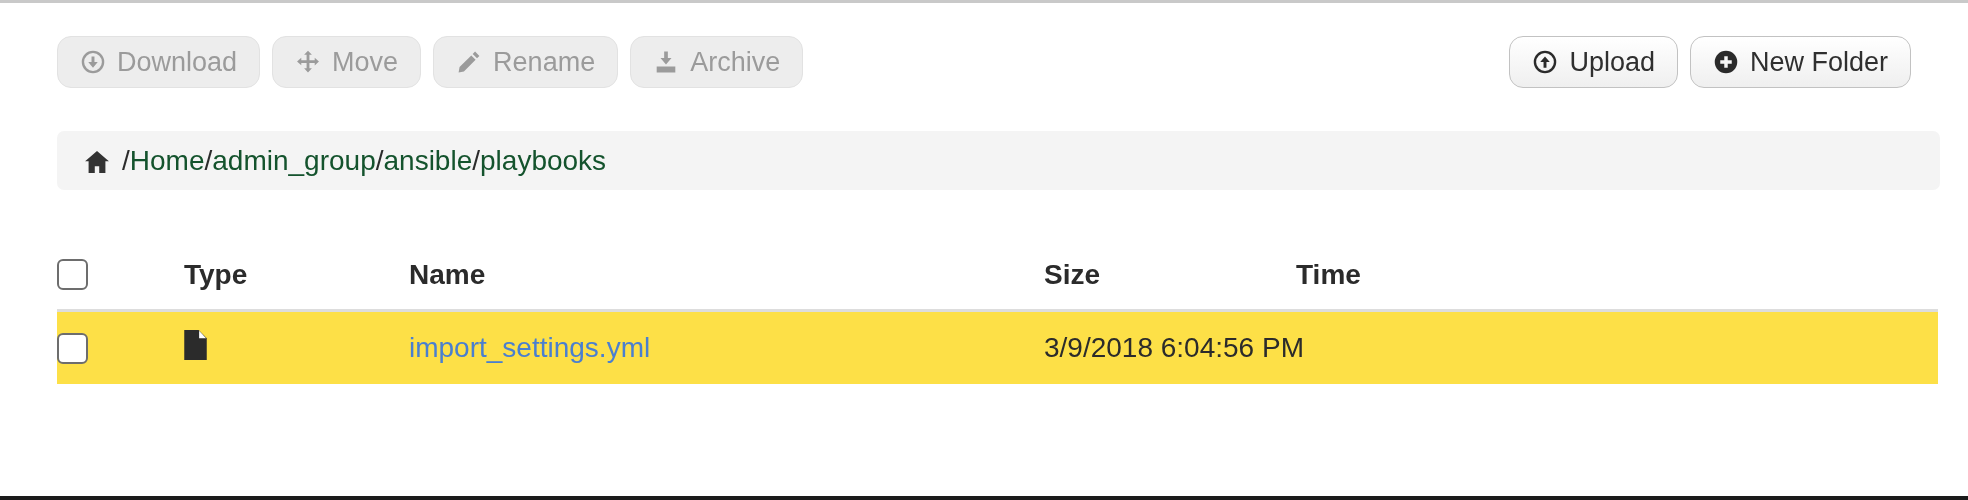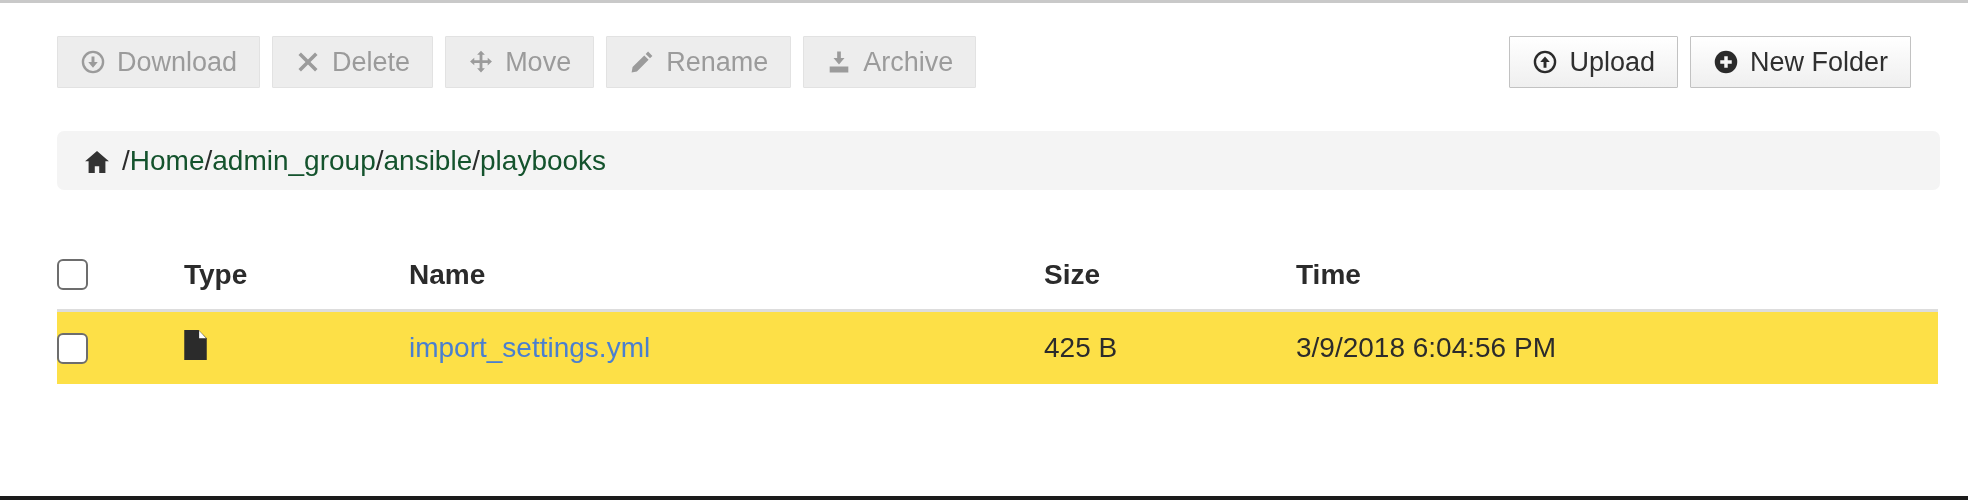--- a/index.html
+++ b/index.html
@@ -48,21 +48,21 @@
     margin-left: auto;
   }
 
   .btn {
     display: inline-flex;
     align-items: center;
     justify-content: center;
     gap: 11px;
     height: 52px;
     padding: 0 22px;
-    border-radius: 1px;
+    border-radius: 14px;
     font-size: 27px;
     line-height: 1;
     white-space: nowrap;
     box-sizing: border-box;
     user-select: none;
   }
 
   
   .btn.muted {
     background: #ededed;
@@ -192,28 +192,20 @@
 
       <div class="btn muted">
         <span class="ico">
           <svg viewBox="0 0 24 24">
               <path d="M12 1.6A10.4 10.4 0 1 0 22.4 12 10.41 10.41 0 0 0 12 1.6zm0 2.2A8.2 8.2 0 1 1 3.8 12 8.2 8.2 0 0 1 12 3.8zm-1.35 3.1v5.1H7.6L12 17.2l4.4-5.2h-3.05V6.9z"></path>
             </svg>
         </span>
         <span>Download</span>
       </div>
 
-      <div class="btn muted">
-        <span class="ico">
-          <svg viewBox="0 0 24 24">
-              <path d="M5.5 3.2L12 9.7l6.5-6.5 2.3 2.3L14.3 12l6.5 6.5-2.3 2.3L12 14.3l-6.5 6.5-2.3-2.3L9.7 12 3.2 5.5z"></path>
-            </svg>
-        </span>
-        <span>Delete</span>
-      </div>
 
       <div class="btn muted">
         <span class="ico">
           <svg viewBox="0 0 24 24">
               <path d="M12 1.5l3.6 3.9h-2.3v4.9h4.9V8l3.9 3.6-3.9 3.6v-2.3h-4.9v4.9h2.3L12 21.7l-3.6-3.9h2.3v-4.9H5.8V15l-3.9-3.4L5.8 8v2.3h4.9V5.4H8.4z"></path>
             </svg>
         </span>
         <span>Move</span>
       </div>
 
@@ -296,19 +288,18 @@
         <span class="file-ico">
           <svg viewBox="0 0 18 24">
               <path d="M0 0h11.5L18 6.5V24H0z"></path>
               <path fill="#ffffff" d="M11.9 0.6v5.9h5.6z"></path>
             </svg>
         </span>
       </div>
       <div class="c-name">
         <a class="file-link" href="#">import_settings.yml</a>
       </div>
-      <div class="c-size">425 B</div>
       <div class="c-time">3/9/2018 6:04:56 PM</div>
     </div>
 
   </div>
 
 </div>
 
 </body></html>

